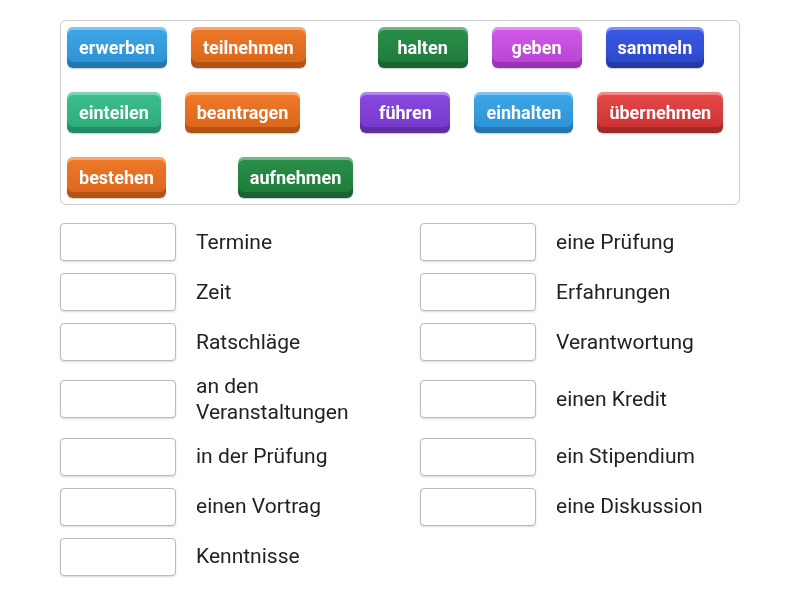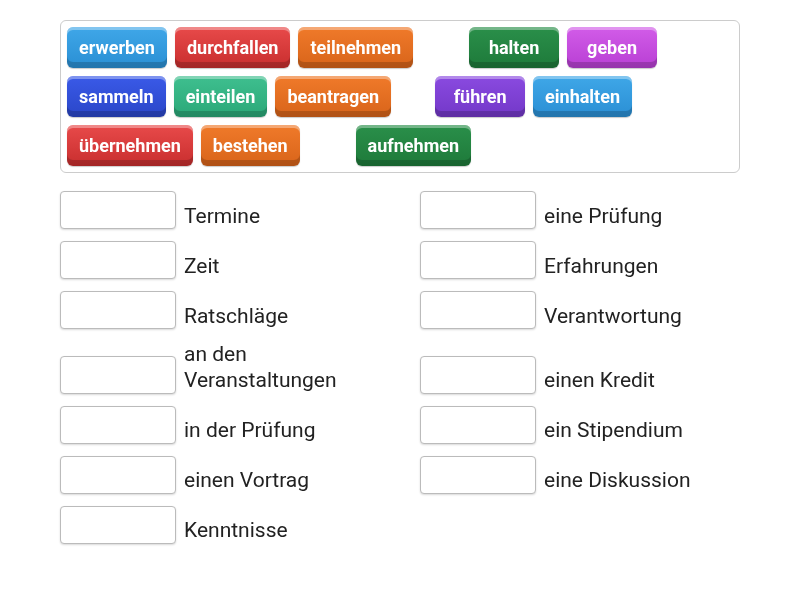--- a/index.html
+++ b/index.html
@@ -9,21 +9,21 @@
     width: 800px;
     height: 600px;
     padding: 20px 60px;
   }
   .word-bank {
     border: 1px solid #ccc;
     border-radius: 6px;
     padding: 6px;
     display: flex;
     flex-wrap: wrap;
-    gap: 8px;
+    gap: 24px;
     margin-bottom: 18px;
   }
   .tile {
     color: #fff;
     font-weight: 700;
     font-size: 18px;
     padding: 10px 12px;
     border-radius: 6px;
     cursor: grab;
     text-align: center;
@@ -41,22 +41,22 @@
   .c-purple     { background: linear-gradient(#8a4ae0, #7338c8); margin-left: 36px; }
 
   .grid {
     display: grid;
     grid-template-columns: 1fr 1fr;
     column-gap: 40px;
     row-gap: 12px;
   }
   .pair {
     display: flex;
-    align-items: flex-end;
-    gap: 8px;
+    align-items: center;
+    gap: 20px;
   }
   .dropzone {
     width: 116px;
     height: 38px;
     border: 1px solid #bbb;
     border-radius: 4px;
     box-shadow: 0 1px 2px rgba(0,0,0,0.15);
     flex-shrink: 0;
     background: #fff;
   }
@@ -64,21 +64,20 @@
     font-size: 21px;
     color: #222;
     line-height: 1.25;
   }
 </style>
 </head>
 <body>
 
 <div class="word-bank" id="word-bank">
     <div class="tile c-lightblue">erwerben</div>
-    <div class="tile c-red">durchfallen</div>
     <div class="tile c-orange">teilnehmen</div>
     <div class="tile c-green">halten</div>
     <div class="tile c-magenta">geben</div>
     <div class="tile c-blue">sammeln</div>
     <div class="tile c-teal">einteilen</div>
     <div class="tile c-orange">beantragen</div>
     <div class="tile c-purple">führen</div>
     <div class="tile c-lightblue">einhalten</div>
     <div class="tile c-red">übernehmen</div>
     <div class="tile c-orange">bestehen</div>

